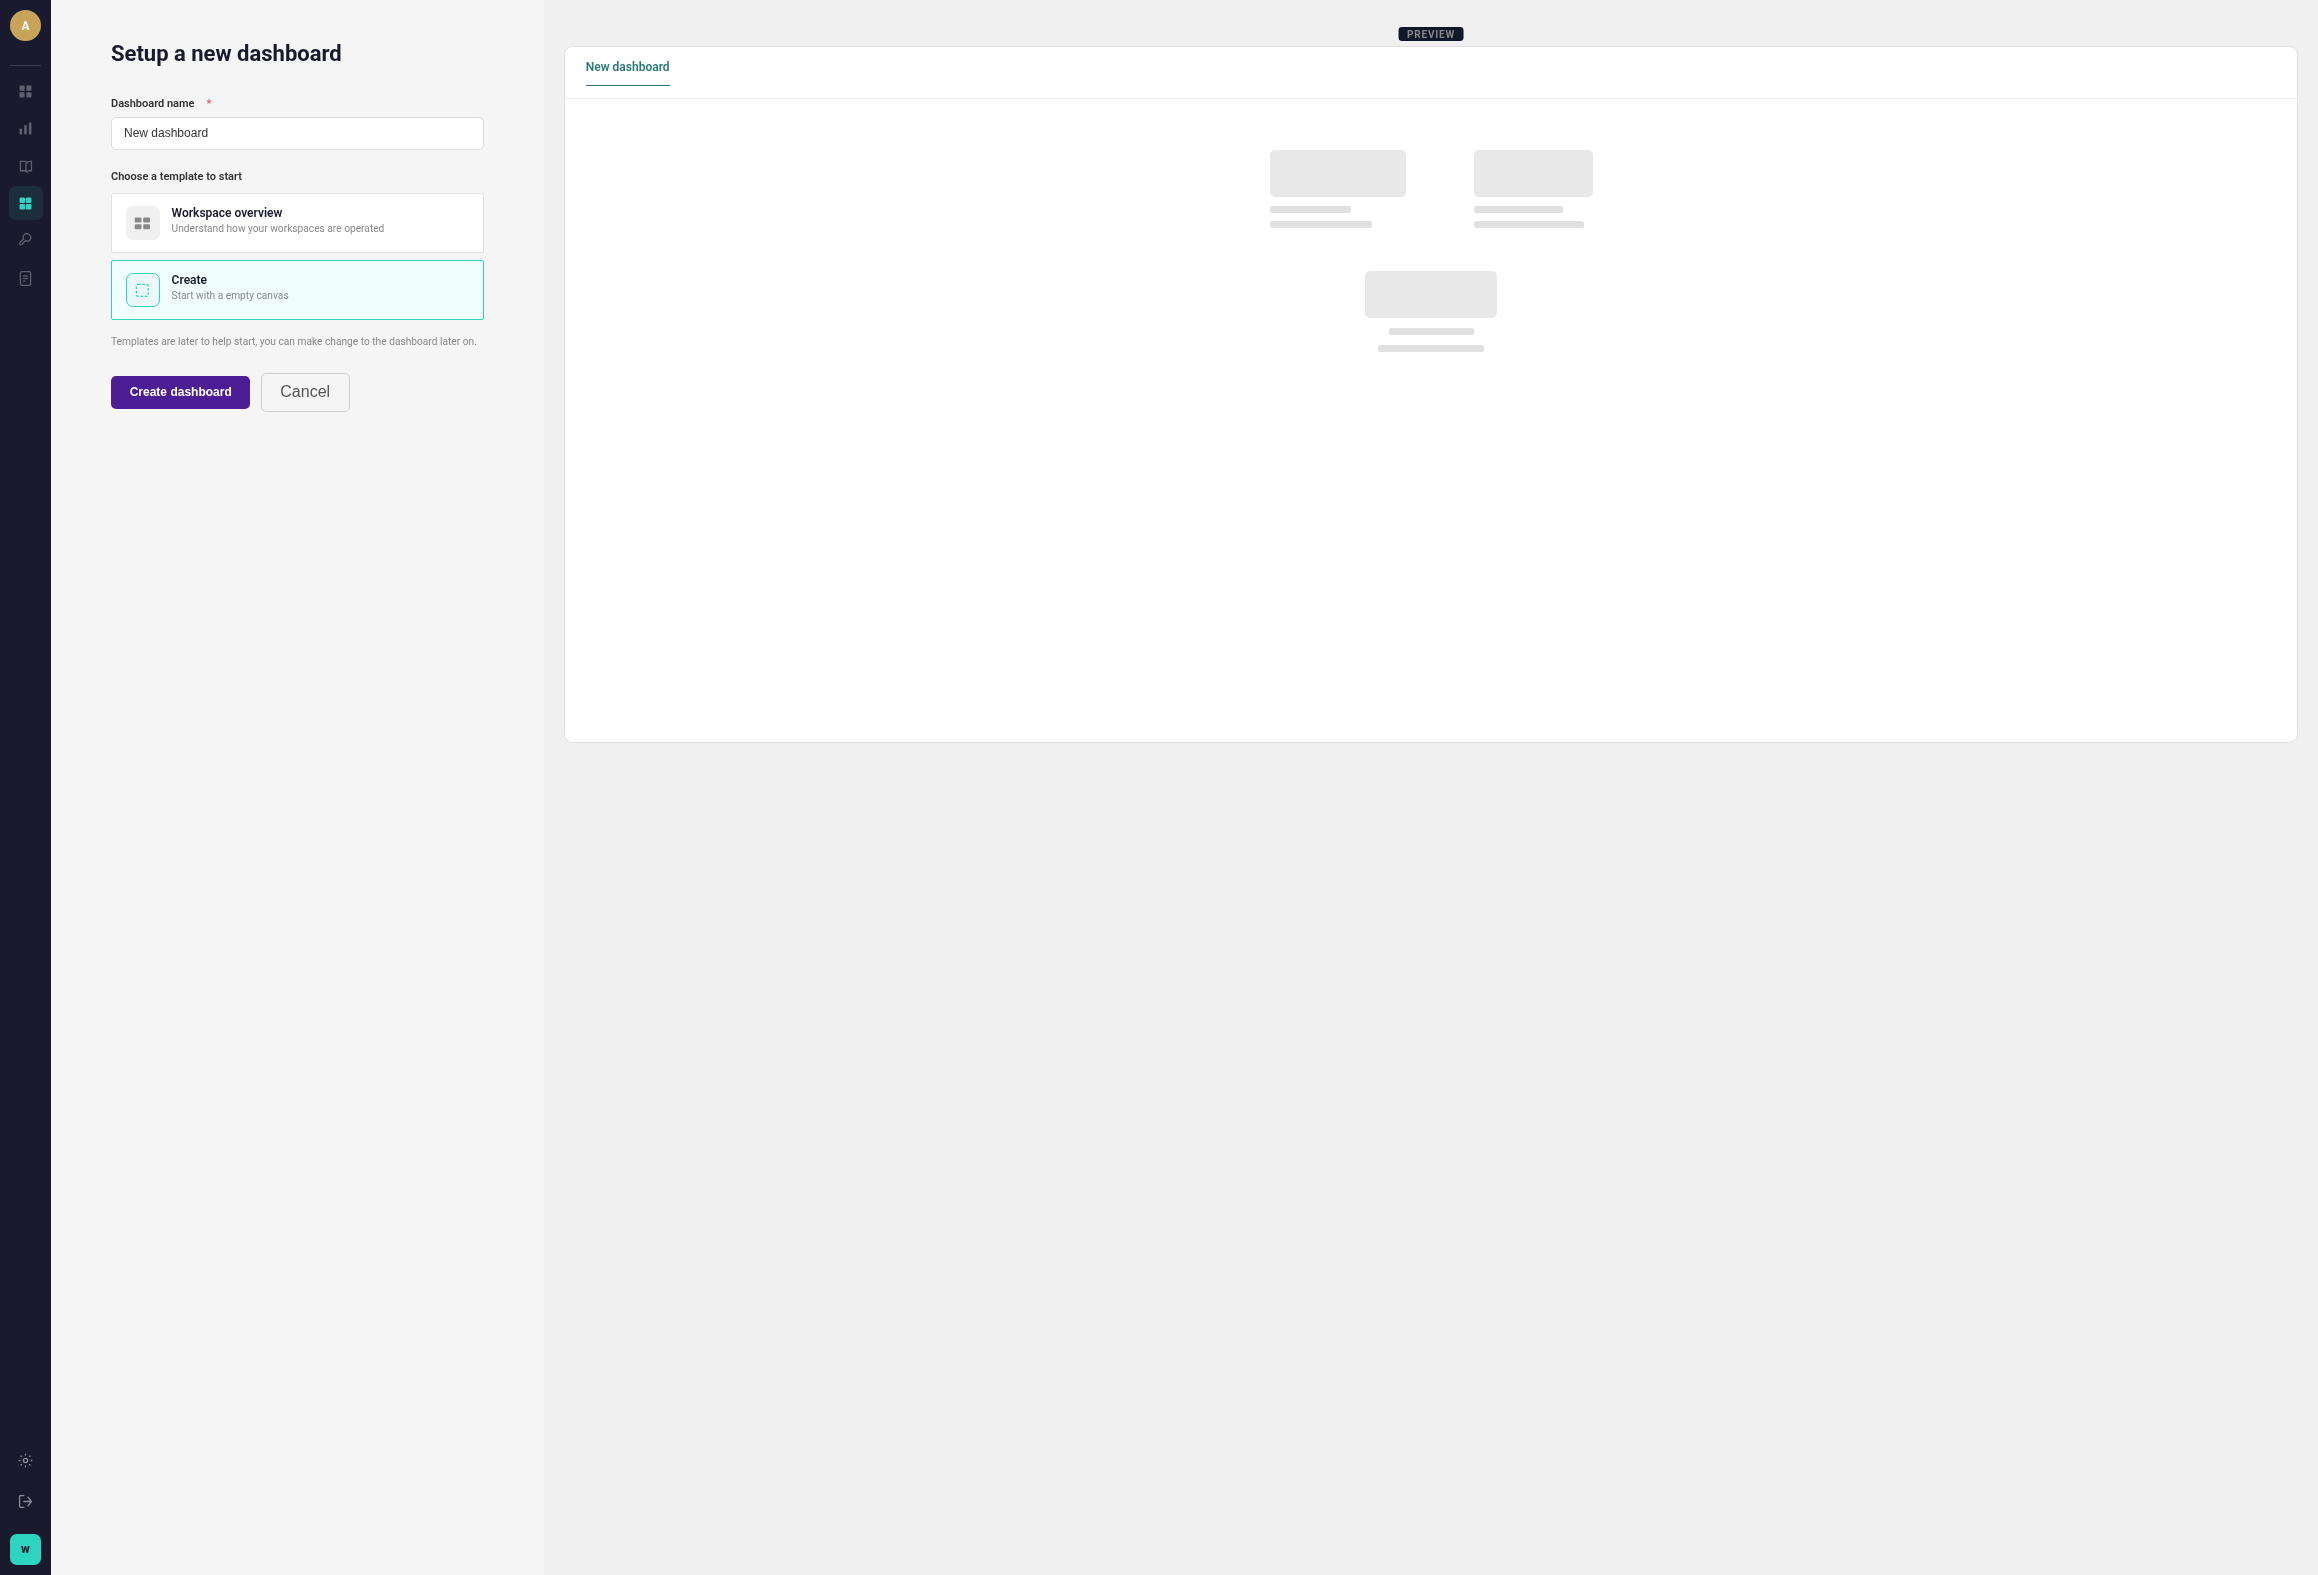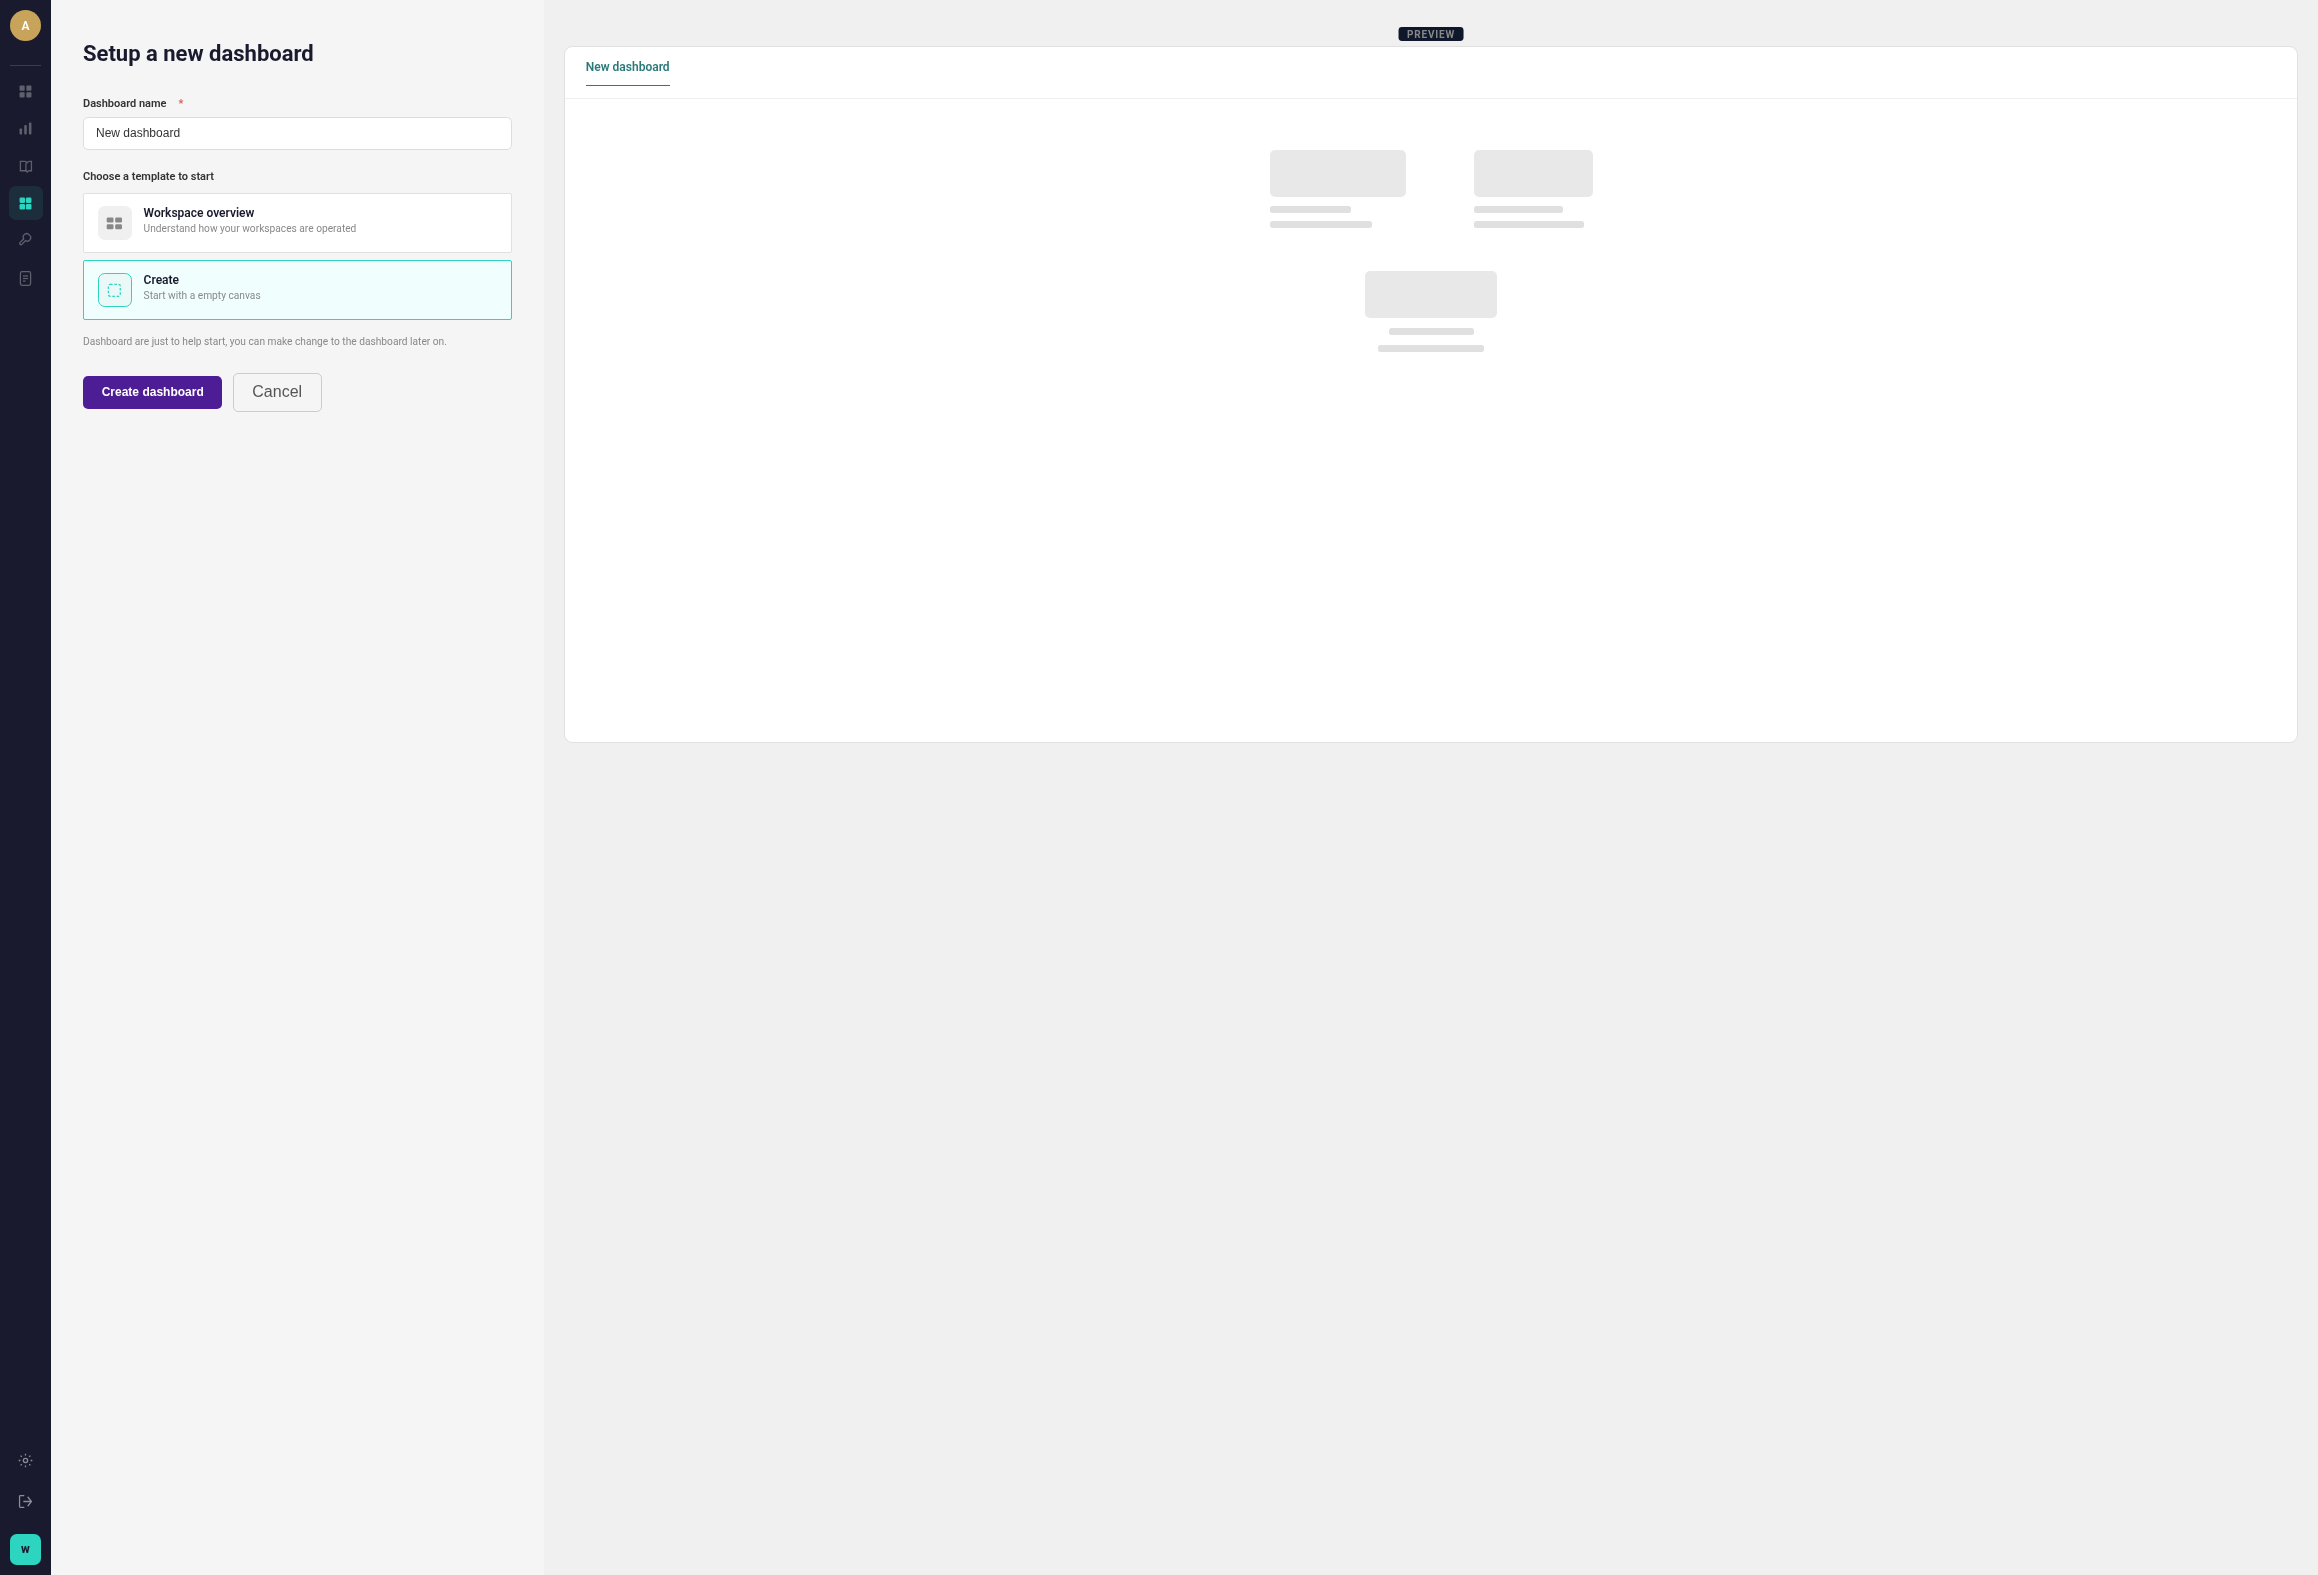--- a/index.html
+++ b/index.html
@@ -81,21 +81,21 @@
     .main-content {
       flex: 1;
       display: flex;
       overflow: hidden;
     }
 
     
     .form-panel {
       width: 493px;
       background: #f5f5f5;
-      padding: 41px 32px;
+      padding: 41px 60px;
       overflow-y: auto;
       flex-shrink: 0;
     }
 
     .page-title {
       font-size: 22px;
       font-weight: 700;
       color: #1a1a2e;
       margin-bottom: 31px;
     }
@@ -378,21 +378,21 @@
             <rect x="4" y="4" width="14" height="14" rx="2" stroke="#2dd4bf" stroke-width="1.5" stroke-dasharray="3 2" fill="none"></rect>
           </svg>
         </div>
         <div class="template-text">
           <div class="template-name">Create</div>
           <div class="template-desc">Start with a empty canvas</div>
         </div>
       </div>
     </div>
 
-    <p class="hint-text">Dashboard are just to help start, you can make change to the dashboard later on.</p>
+    <p class="hint-text">Templates are later to help start, you can make change to the dashboard later on.</p>
 
     <div class="button-row">
       <button class="btn-primary">Create dashboard</button>
       <button class="btn-secondary">Cancel</button>
     </div>
   </div>
 
   <div class="preview-panel">
     <div class="preview-label">PREVIEW</div>
     <div style="height: 25.5px;"></div>

